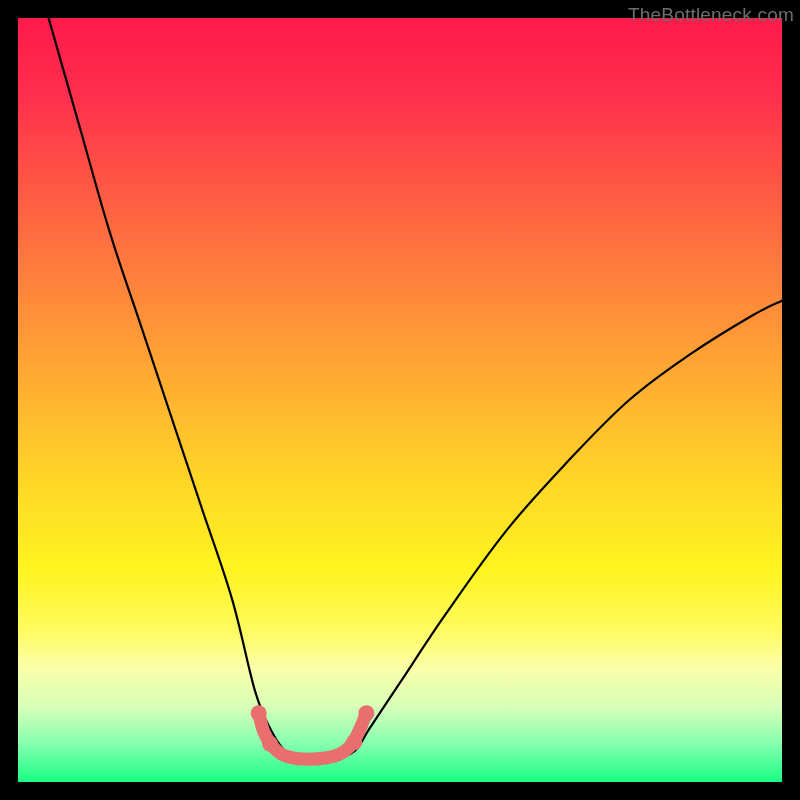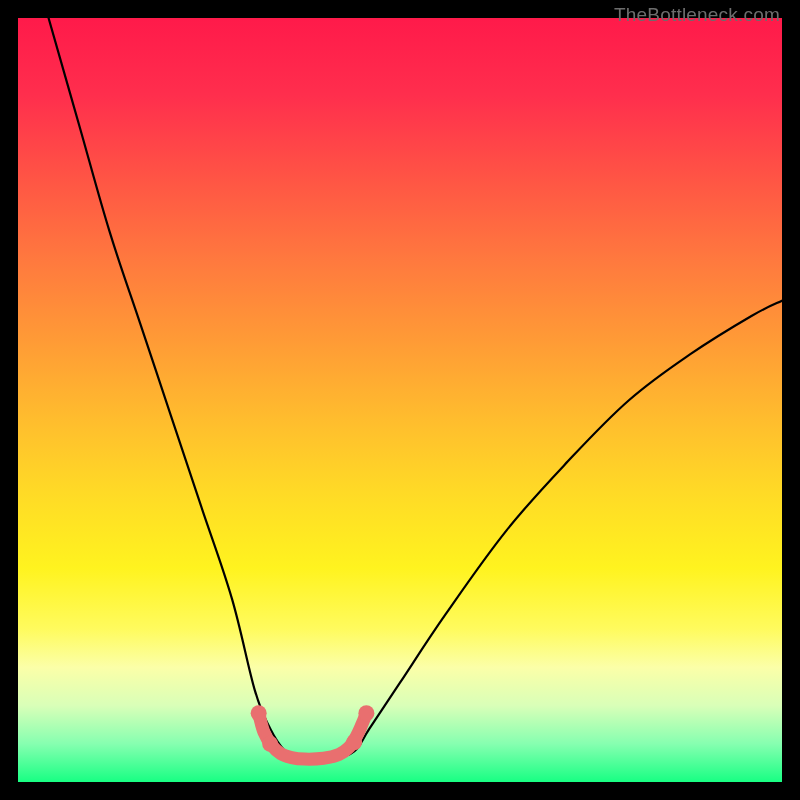--- a/index.html
+++ b/index.html
@@ -44,21 +44,21 @@
       #fffb5e 80%,
       #fbffa8 85%,
       #d9ffb8 90%,
       #86ffb0 95%,
       #18ff83 100%
     );
   }
   .watermark {
     position: absolute;
     top: 4px;
-    right: 20px;
+    right: 6px;
     color: #6d6d6d;
     font-size: 19px;
     font-weight: 500;
     letter-spacing: 0.2px;
     user-select: none;
   }
   svg.curve {
     position: absolute;
     inset: 0;
     width: 100%;

